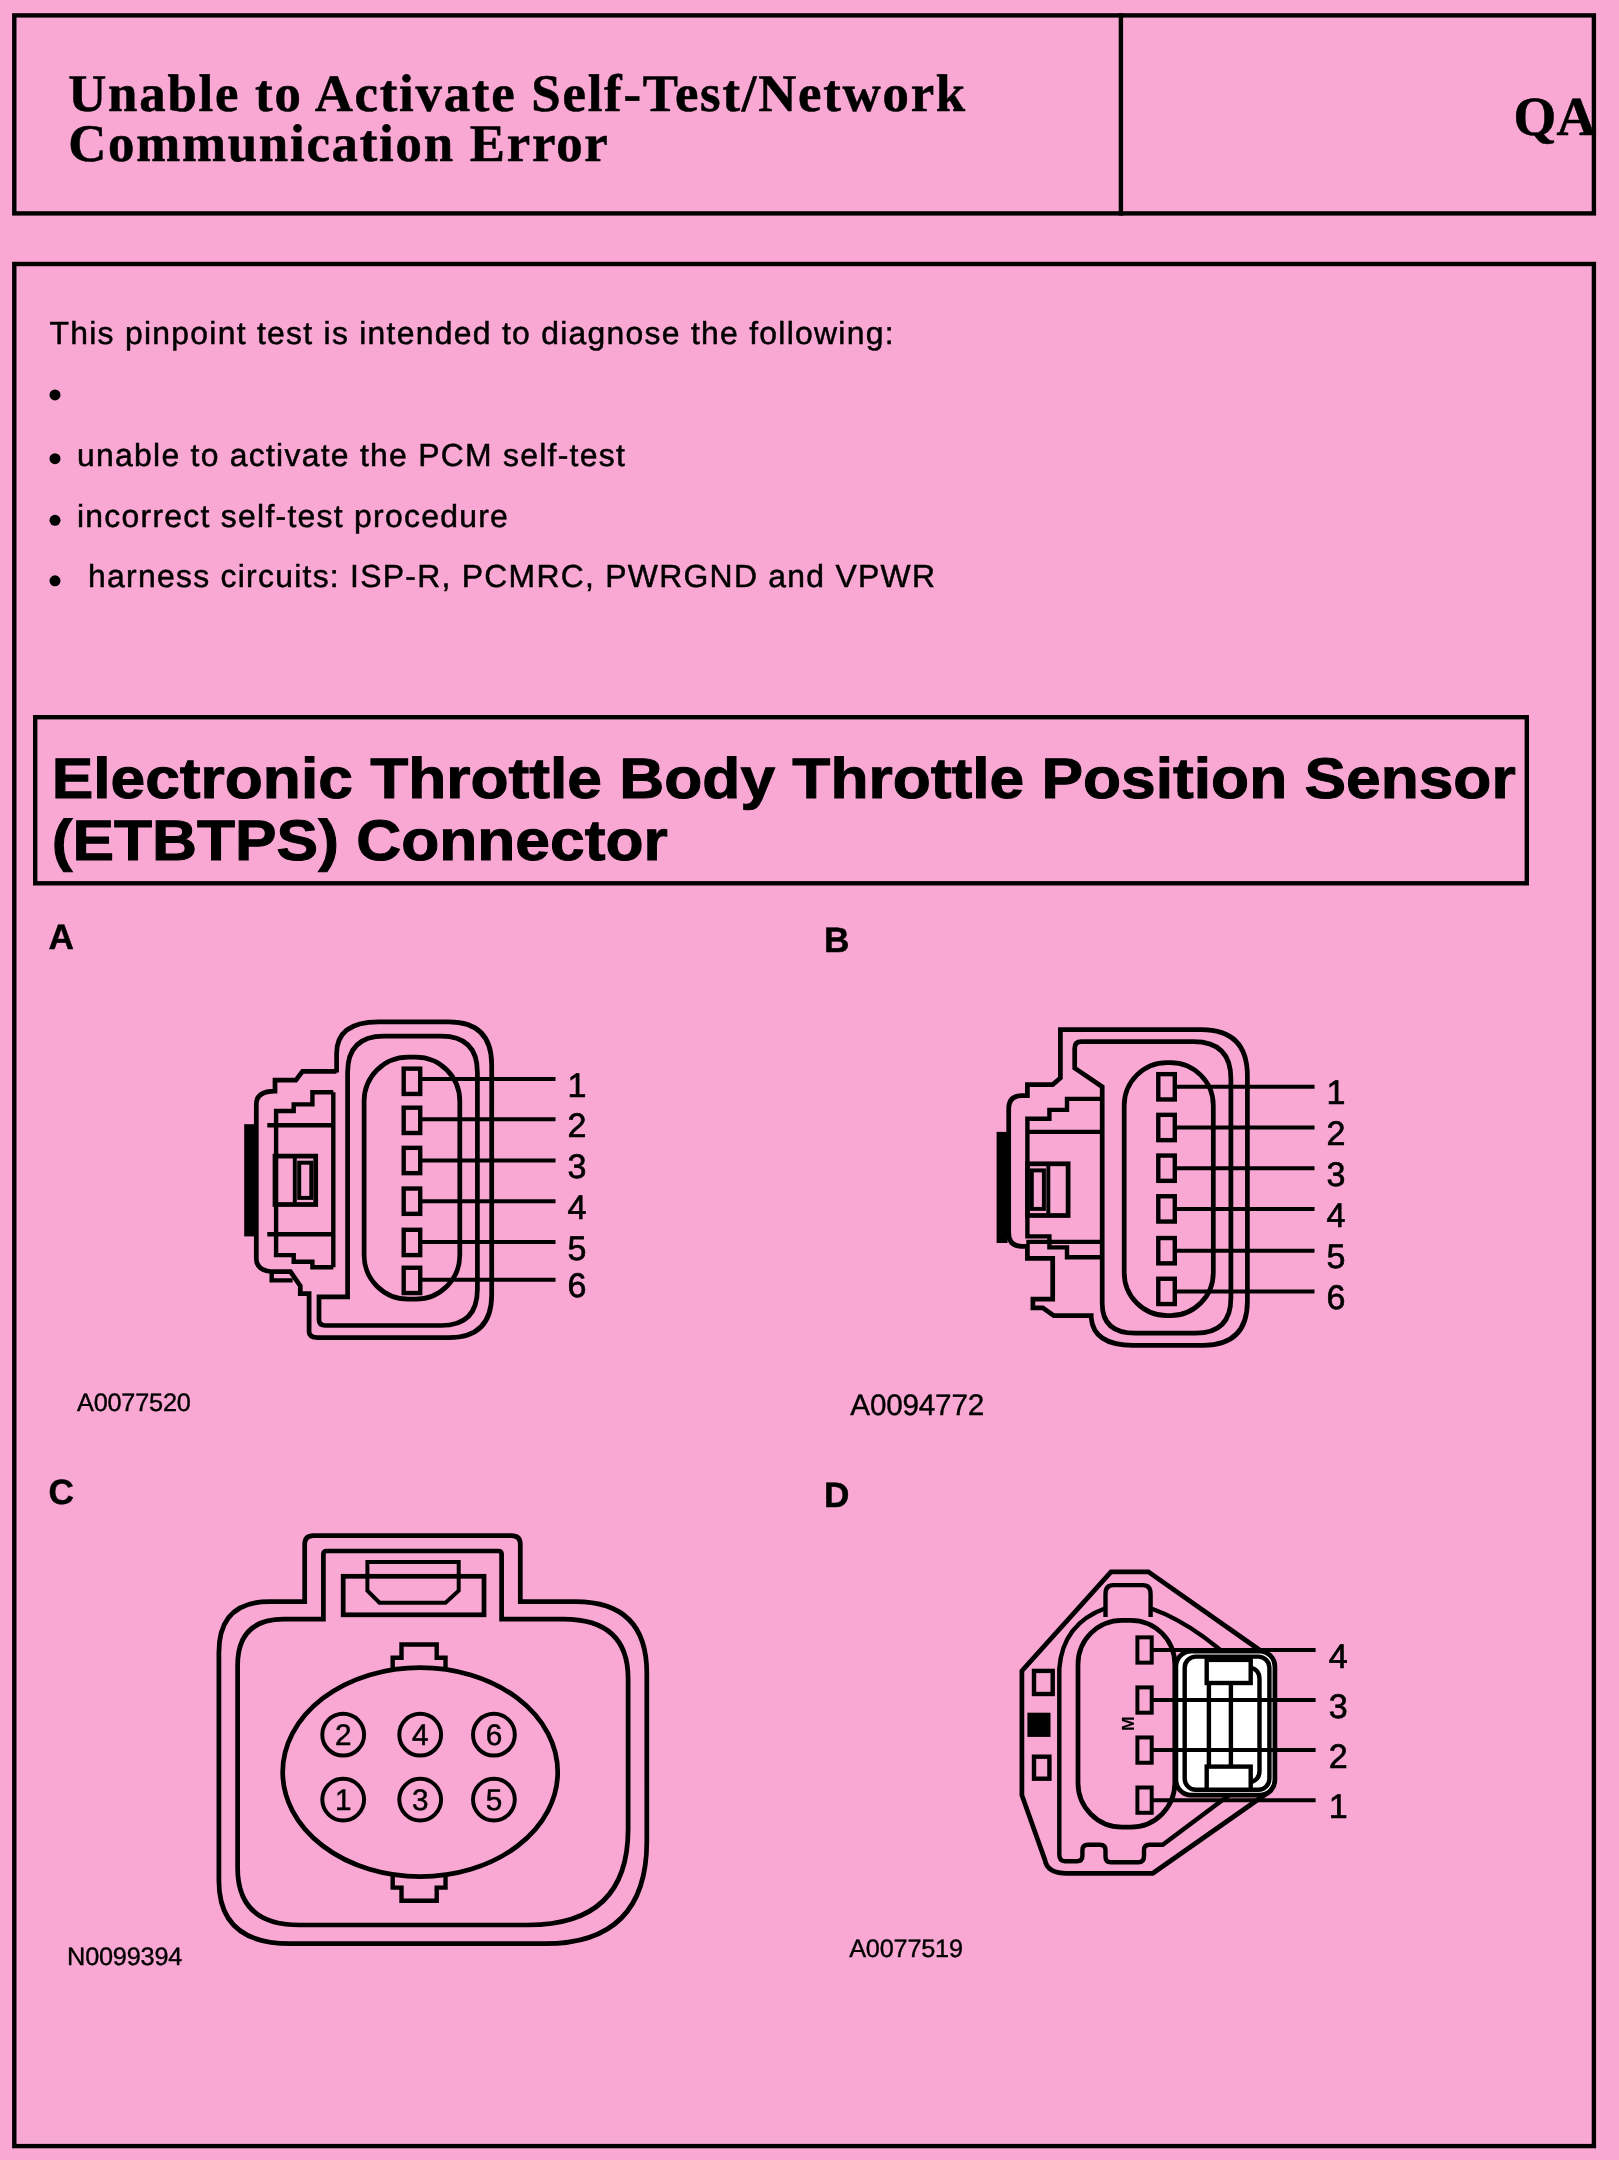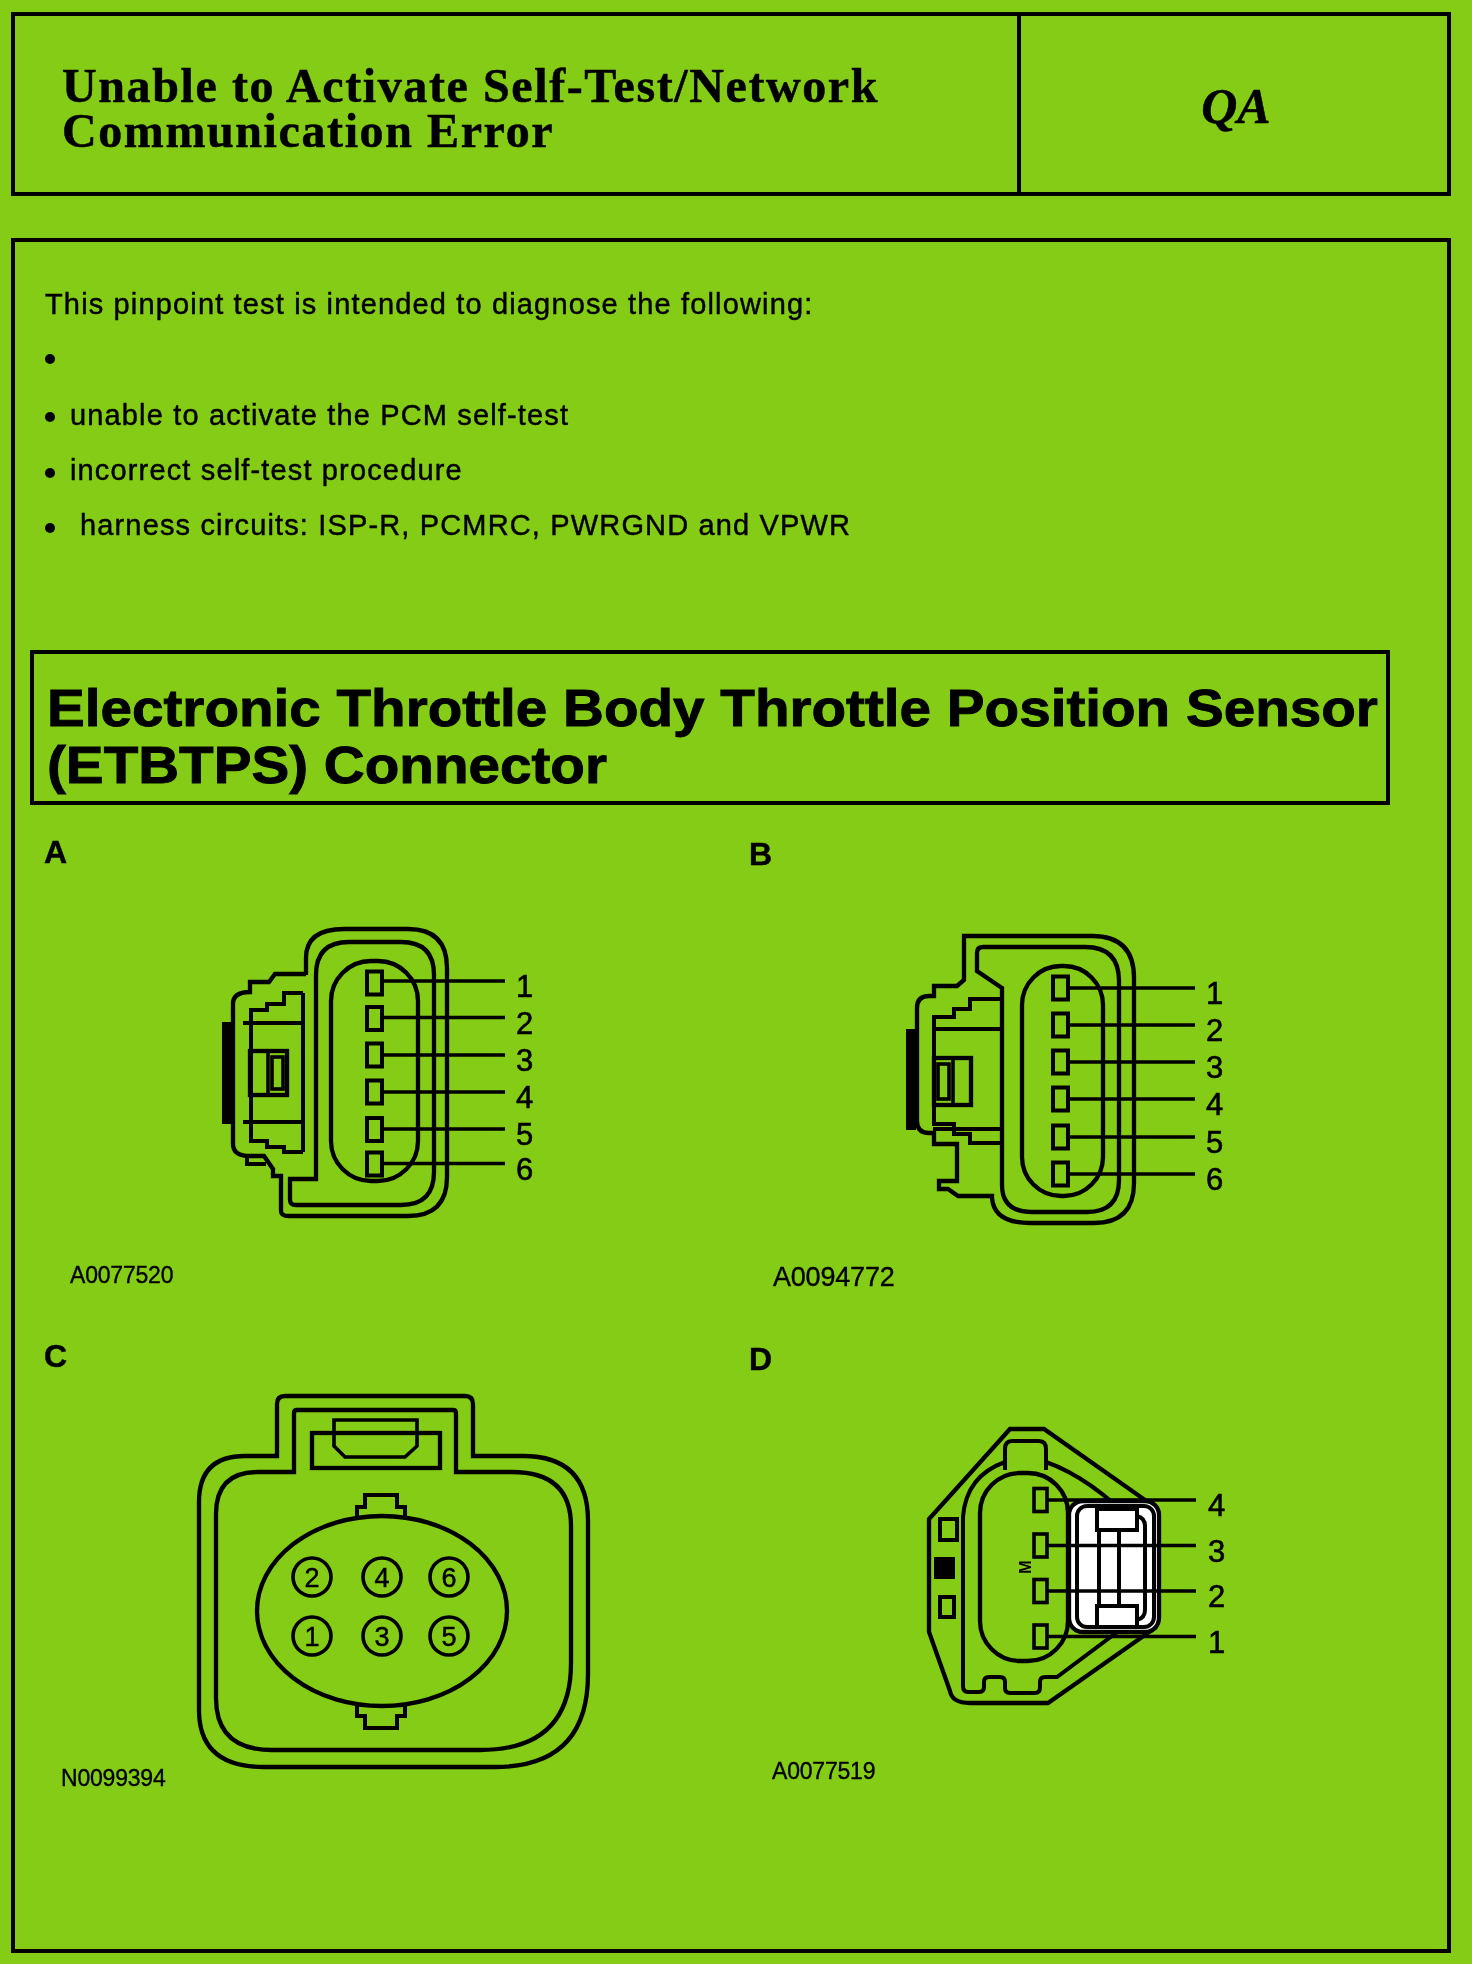--- a/index.html
+++ b/index.html
@@ -1,33 +1,33 @@
 <!DOCTYPE html>
 <html><head>
 <meta charset="utf-8">
 <style>
   html,body{margin:0;padding:0;background:#fff;}
-  #page{position:relative;width:1472px;height:1964px;background:#84cc16;overflow:hidden;
+  #page{position:relative;width:1472px;height:1964px;background:#f9a8d4;overflow:hidden;
         font-family:"Liberation Sans",sans-serif;color:#000;transform:translateZ(0);}
   .abs{position:absolute;white-space:nowrap;}
   svg{position:absolute;}
   .st{stroke:#000;fill:none;}
   #title,#qa{-webkit-text-stroke:0.5px #000;}
   #h1{-webkit-text-stroke:0.9px #000;}
   #intro,.bul,.lbl{-webkit-text-stroke:0.45px #000;}
   .pl{-webkit-text-stroke:0.35px #000;}
 </style>
 </head>
 <body>
 <div id="page">
 
   <div class="abs" style="left:11px;top:12px;width:1432px;height:176px;border:4px solid #000;"></div>
   <div class="abs" style="left:1017px;top:12px;width:4px;height:184px;background:#000;"></div>
   <div class="abs" id="title" style="left:62px;top:63px;font-family:'Liberation Serif',serif;font-weight:bold;font-size:48px;line-height:45px;letter-spacing:1.6px;">Unable to Activate Self-Test/Network<br>Communication Error</div>
-  <div class="abs" id="qa" style="left:1021px;top:81px;width:430px;text-align:center;font-family:'Liberation Serif',serif;font-weight:bold;font-size:50px;line-height:50px;font-style:italic;">QA</div>
+  <div class="abs" id="qa" style="left:1021px;top:81px;width:430px;text-align:right;font-family:'Liberation Serif',serif;font-weight:bold;font-size:50px;line-height:50px;">QA</div>
 
   <div class="abs" style="left:11px;top:238px;width:1432px;height:1707px;border:4px solid #000;"></div>
 
   <div class="abs" id="intro" style="left:45px;top:288px;font-size:29px;letter-spacing:1.15px;">This pinpoint test is intended to diagnose the following:</div>
 
   <div class="abs bdot" style="left:45px;top:354px;width:10px;height:10px;border-radius:50%;background:#000;"></div>
   <div class="abs bdot" style="left:45px;top:412px;width:10px;height:10px;border-radius:50%;background:#000;"></div>
   <div class="abs bul" style="left:70px;top:399px;font-size:29px;letter-spacing:1.15px;">unable to activate the PCM self-test</div>
   <div class="abs bdot" style="left:45px;top:468px;width:10px;height:10px;border-radius:50%;background:#000;"></div>
   <div class="abs bul" style="left:70px;top:454px;font-size:29px;letter-spacing:1.15px;">incorrect self-test procedure</div>

